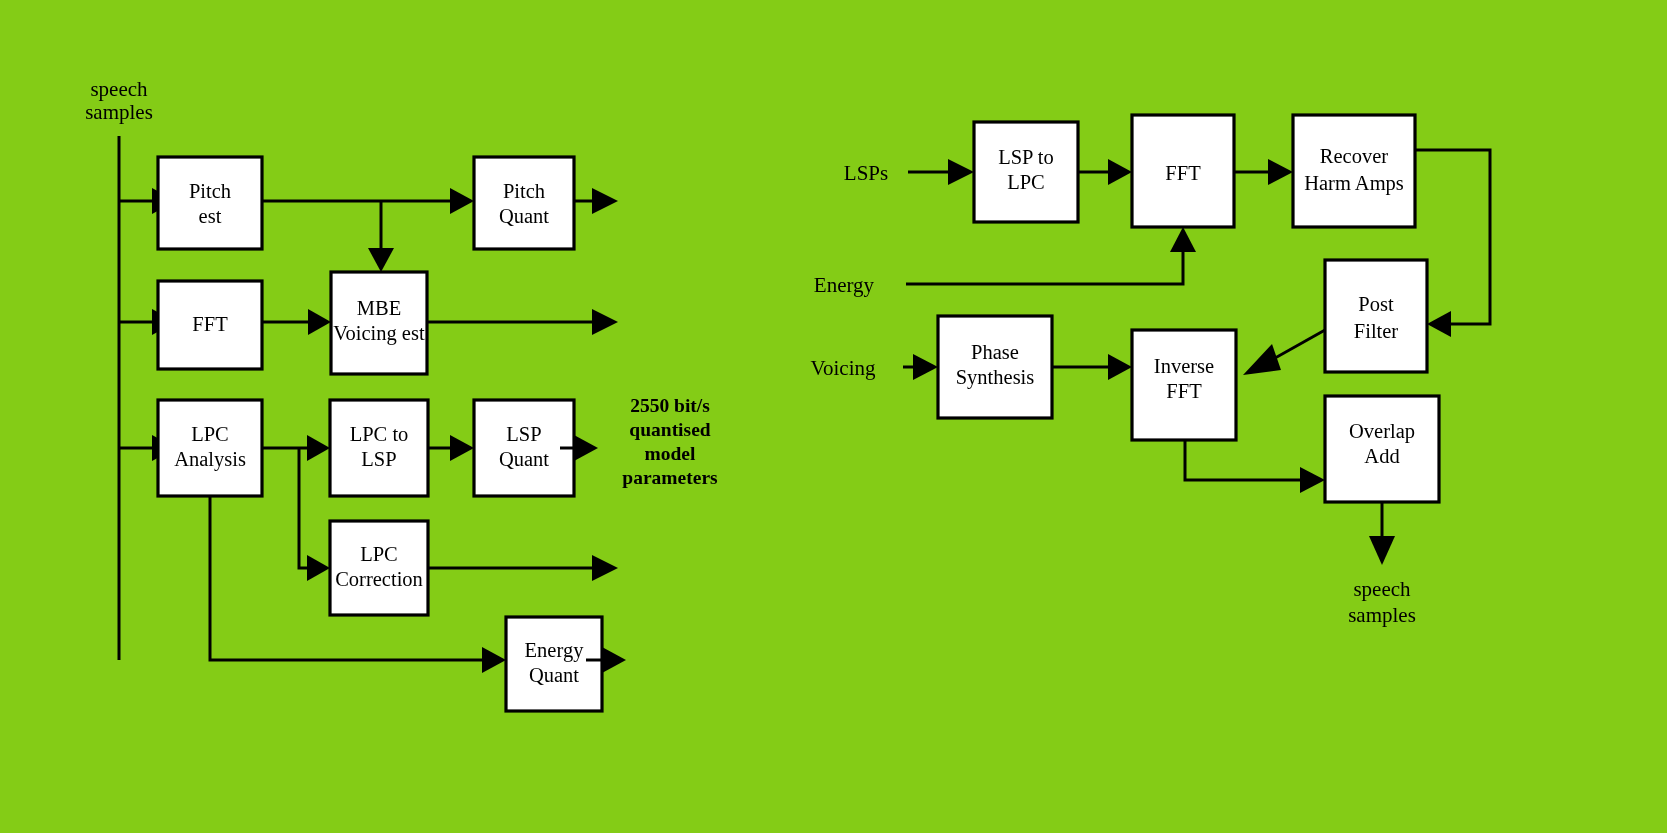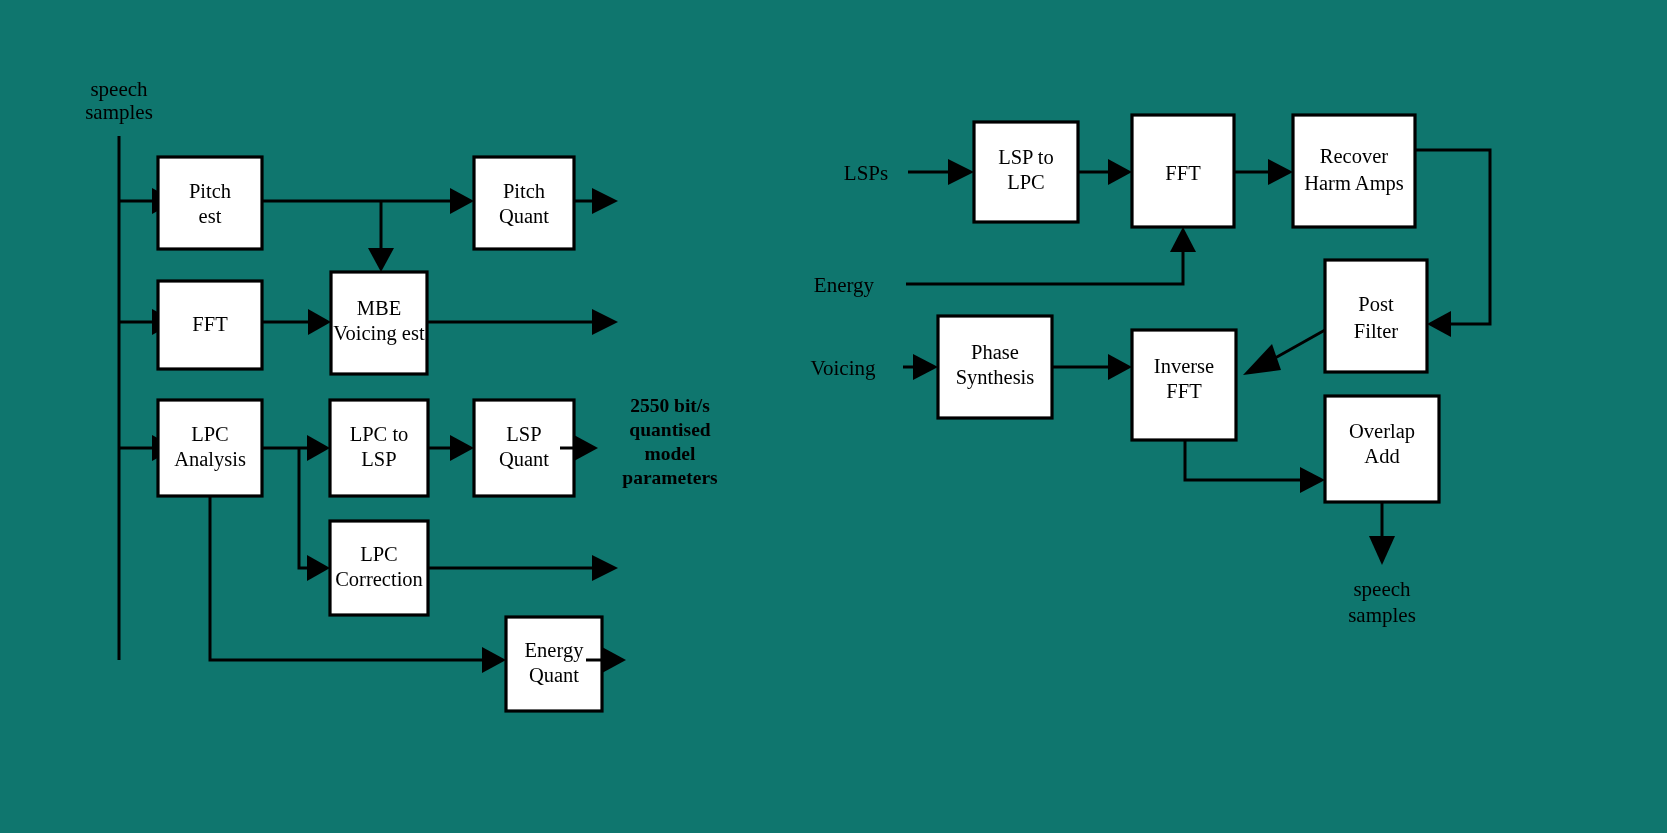--- a/index.html
+++ b/index.html
@@ -1,18 +1,18 @@
 <!DOCTYPE html>
 <html><head>
 <meta charset="utf-8">
 <style>
   html,body{margin:0;padding:0;background:#ffffff;}
   body{width:1667px;height:833px;overflow:hidden;
        font-family:"Liberation Serif","DejaVu Serif",serif;}
-  #stage{position:relative;width:1667px;height:833px;background:#0f766e;}
+  #stage{position:relative;width:1667px;height:833px;background:#84cc16;}
   svg{display:block;}
   .blk{fill:#ffffff;stroke:#000000;stroke-width:3.2;}
   .ln{stroke:#000000;stroke-width:3.0;fill:none;stroke-linecap:butt;}
   .ahd{fill:#000000;stroke:none;}
   text{font-family:"Liberation Serif","DejaVu Serif",serif;fill:#000;}
   .blabel{font-size:20.5px;text-anchor:middle;}
   .iolabel{font-size:21px;text-anchor:middle;}
   .bold-note{font-size:19.5px;text-anchor:middle;font-weight:bold;}
 </style>
 </head>

